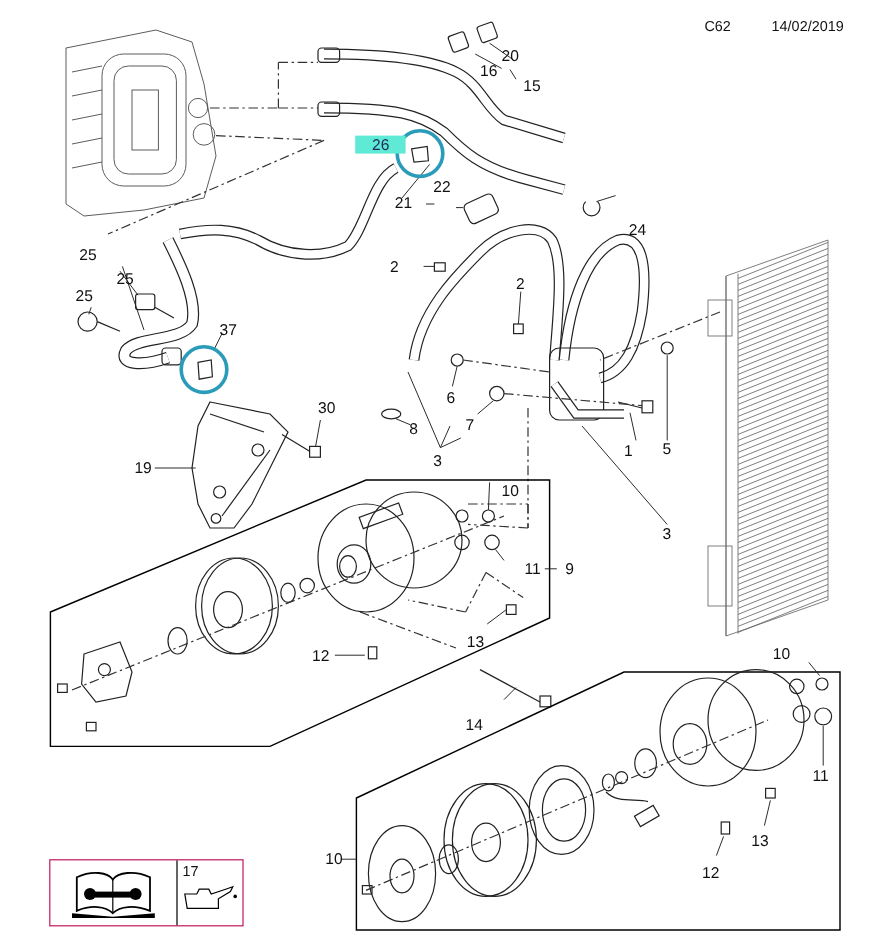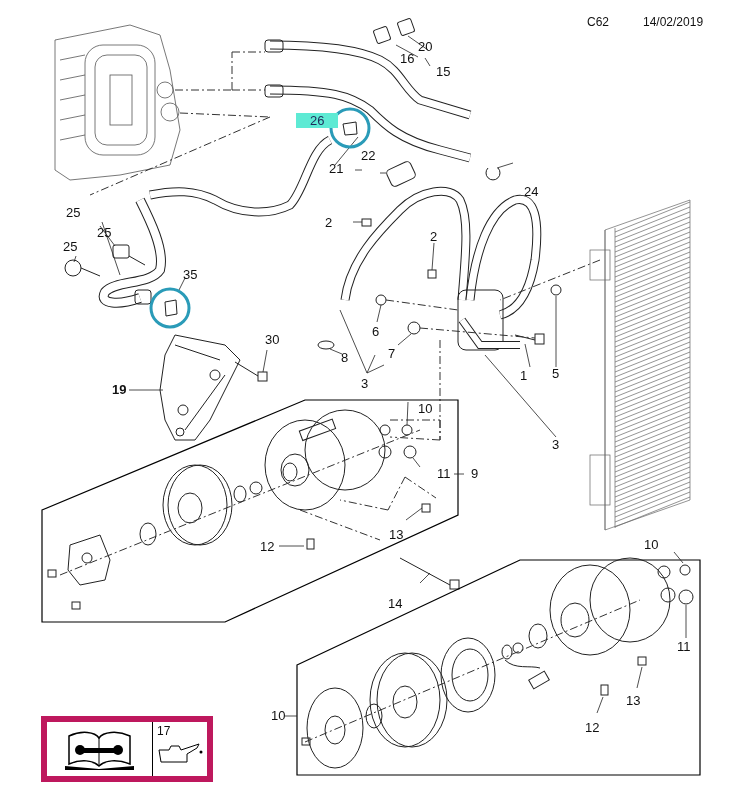--- a/index.html
+++ b/index.html
@@ -3,21 +3,21 @@
 <meta charset="utf-8">
 <style>
   html, body { margin: 0; padding: 0; background: #ffffff; }
   body { width: 743px; height: 786px; position: relative; overflow: hidden;
          font-family: "Liberation Sans", sans-serif; color: #111; }
   #canvas { position: absolute; left: 0; top: 0; width: 743px; height: 786px; }
   .hdr { position: absolute; top: 15px; font-size: 12px; color: #111; }
   .callout { position: absolute; font-size: 13px; color: #111; line-height: 1; }
   .callout.hl { background: #5eead4; padding: 1px 14px; font-weight: normal; color: #1f2a5a; }
   .legend-box { position: absolute; left: 41px; top: 716px; width: 160px; height: 54px;
-                border: 6px solid #be185d; display: flex; }
+                border: 1px solid #be185d; display: flex; }
   .legend-cell { border-right: 1px solid #000; position: relative; }
   .legend-cell:last-child { border-right: none; }
   .legend-num { position: absolute; left: 4px; top: 2px; font-size: 12px; }
 </style>
 </head>
 <body>
 
 <div class="hdr" style="left:587px;text-align:right;">C62</div>
 <div class="hdr" style="left:643px;">14/02/2019</div>
 
@@ -328,25 +328,25 @@
 <span class="callout" style="left:418px;top:40px;">20</span>
 <span class="callout" style="left:400px;top:52px;">16</span>
 <span class="callout" style="left:436px;top:65px;">15</span>
 <span class="callout hl" style="left:296px;top:113px;">26</span>
 <span class="callout" style="left:329px;top:162px;">21</span>
 <span class="callout" style="left:361px;top:149px;">22</span>
 <span class="callout" style="left:524px;top:153px;margin-top:32px;">24</span>
 <span class="callout" style="left:66px;top:206px;">25</span>
 <span class="callout" style="left:97px;top:226px;">25</span>
 <span class="callout" style="left:63px;top:240px;">25</span>
-<span class="callout" style="left:183px;top:268px;">35</span>
+<span class="callout" style="left:183px;top:268px;">37</span>
 <span class="callout" style="left:325px;top:216px;">2</span>
 <span class="callout" style="left:430px;top:230px;">2</span>
 <span class="callout" style="left:265px;top:333px;">30</span>
-<span class="callout" style="left:112px;top:383px;font-weight:bold;">19</span>
+<span class="callout" style="left:112px;top:383px;">19</span>
 <span class="callout" style="left:372px;top:325px;">6</span>
 <span class="callout" style="left:388px;top:347px;">7</span>
 <span class="callout" style="left:341px;top:351px;">8</span>
 <span class="callout" style="left:361px;top:377px;">3</span>
 <span class="callout" style="left:520px;top:369px;">1</span>
 <span class="callout" style="left:552px;top:367px;">5</span>
 <span class="callout" style="left:552px;top:438px;">3</span>
 <span class="callout" style="left:418px;top:402px;">10</span>
 <span class="callout" style="left:437px;top:467px;">11</span>
 <span class="callout" style="left:471px;top:467px;">9</span>

